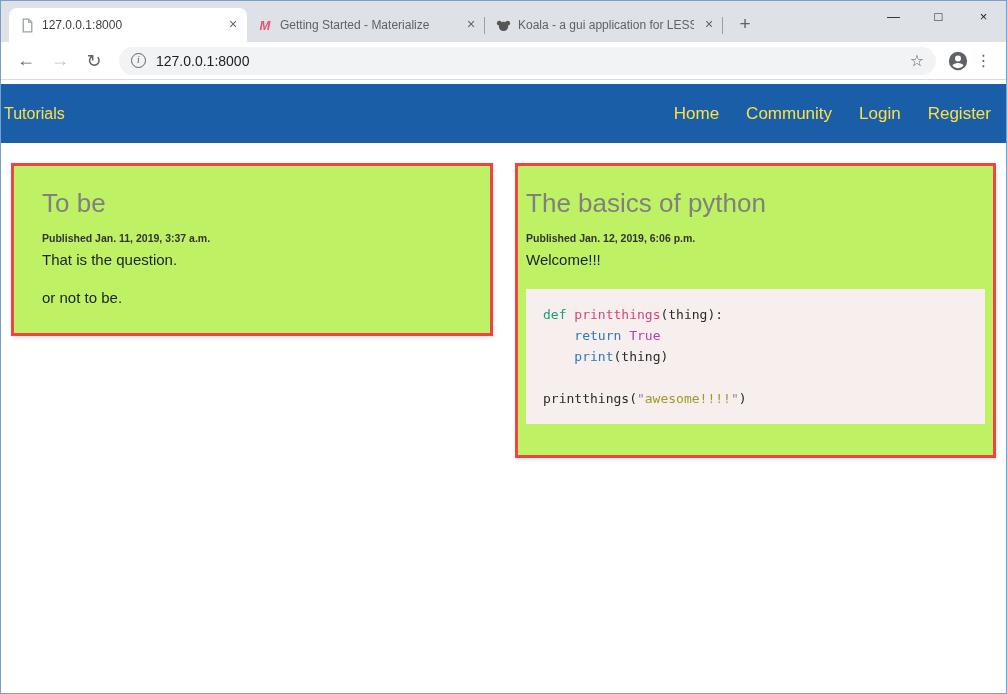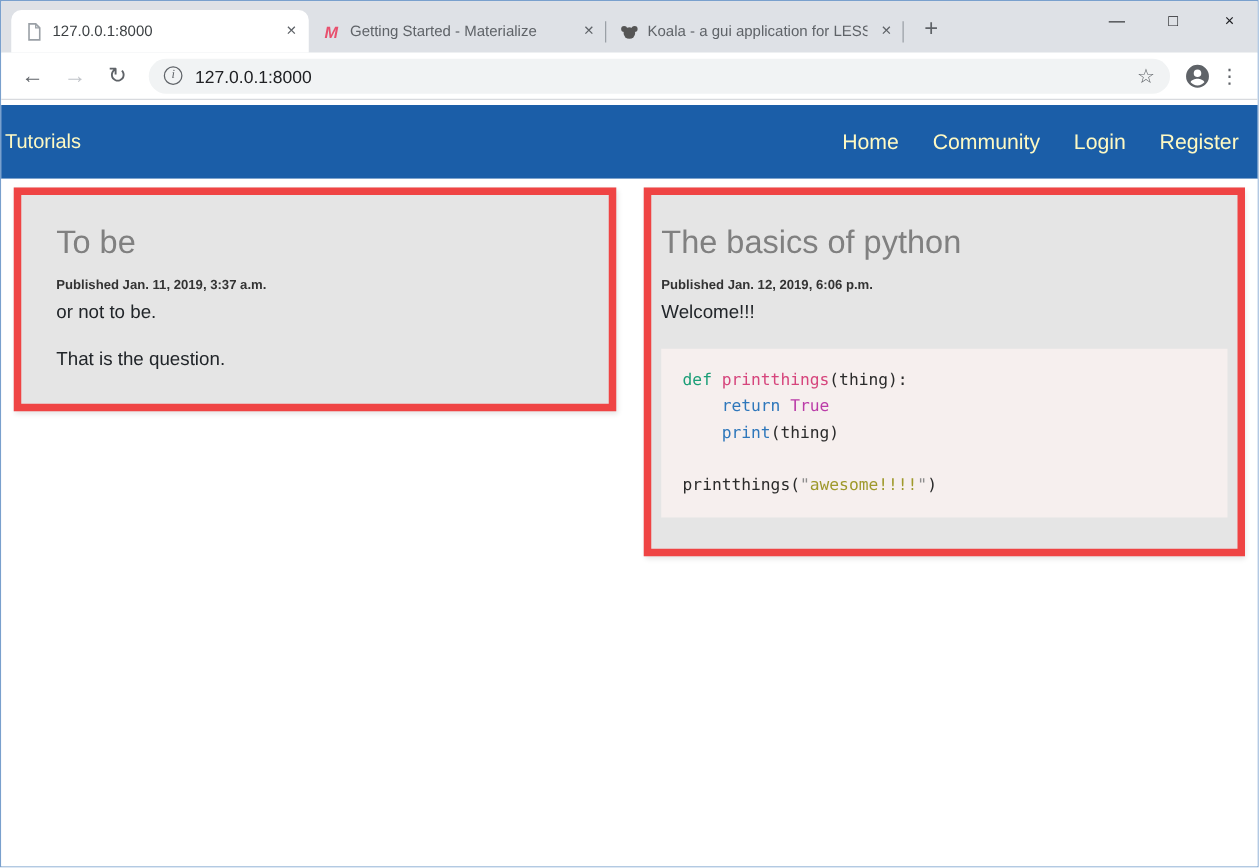--- a/index.html
+++ b/index.html
@@ -69,32 +69,33 @@
     font-family: "Liberation Serif", serif; font-style: italic; flex: 0 0 15px;
   }
   .url { font-size: 14px; color: #202124; }
   .star { margin-left: auto; font-size: 16px; color: #5f6368; }
   .avatar { width: 28px; display: flex; justify-content: center; align-items: center; }
   .menu { width: 24px; text-align: center; font-size: 16px; color: #5f6368; letter-spacing: 1px; }
 
   
   .site-gap { height: 4px; background: #fff; flex: 0 0 auto; }
   .navbar {
-    height: 59px; background: #1b5ea8; color: #fef9c3;
+    height: 59px; background: #1b5ea8; color: #fde047;
     display: flex; align-items: center; padding: 0 15px 0 3px; flex: 0 0 auto;
   }
   .brand { font-size: 16px; }
   .navlinks { margin-left: auto; display: flex; gap: 27px; font-size: 17px; }
   .navlink { cursor: pointer; }
 
   
   .content { flex: 1; background: #fff; padding: 7px 10px; display: flex; gap: 22px; align-items: flex-start; }
   .card {
-    background: #e5e5e5; border: 6px solid #ef4444;
+    background: #bef264; border: 3px solid #ef4444;
     box-shadow: 1px 2px 4px rgba(0,0,0,0.10);
+    margin-top: 13px;
   }
   .card.left  { width: 483px; min-height: 168px; padding: 14px 28px 6px; }
   .card.right { width: 482px; min-height: 295px; padding: 14px 8px 22px; }
   .post-title { font-size: 26px; font-weight: 300; color: #808080; margin: 8px 0 13px; }
   .published  { font-size: 10.5px; font-weight: 700; color: #333; margin: 0 0 7px; }
   .body-text p, .intro { font-size: 15px; color: #212529; margin: 0 0 21px; }
 
   
   .codeblock {
     background: #f6efee; padding: 15px 17px; margin-top: 2px;
@@ -180,22 +181,22 @@
       <span class="navlink">Register</span>
     </div>
   </div>
 
   <div class="content">
 
     <div class="card left">
       <div class="post-title">To be</div>
       <div class="published">Published Jan. 11, 2019, 3:37 a.m.</div>
       <div class="body-text">
+        <p>That is the question.</p>
         <p>or not to be.</p>
-        <p>That is the question.</p>
       </div>
     </div>
 
     <div class="card right">
       <div class="post-title">The basics of python</div>
       <div class="published">Published Jan. 12, 2019, 6:06 p.m.</div>
       <p class="intro">Welcome!!!</p>
       <div class="codeblock">
         <div class="cl"><span class="tk-kw">def </span><span class="tk-fn">printthings</span><span>(</span><span>thing</span><span>):</span></div>
         <div class="cl"><span>    </span><span class="tk-bi">return</span><span> </span><span class="tk-bool">True</span></div>

